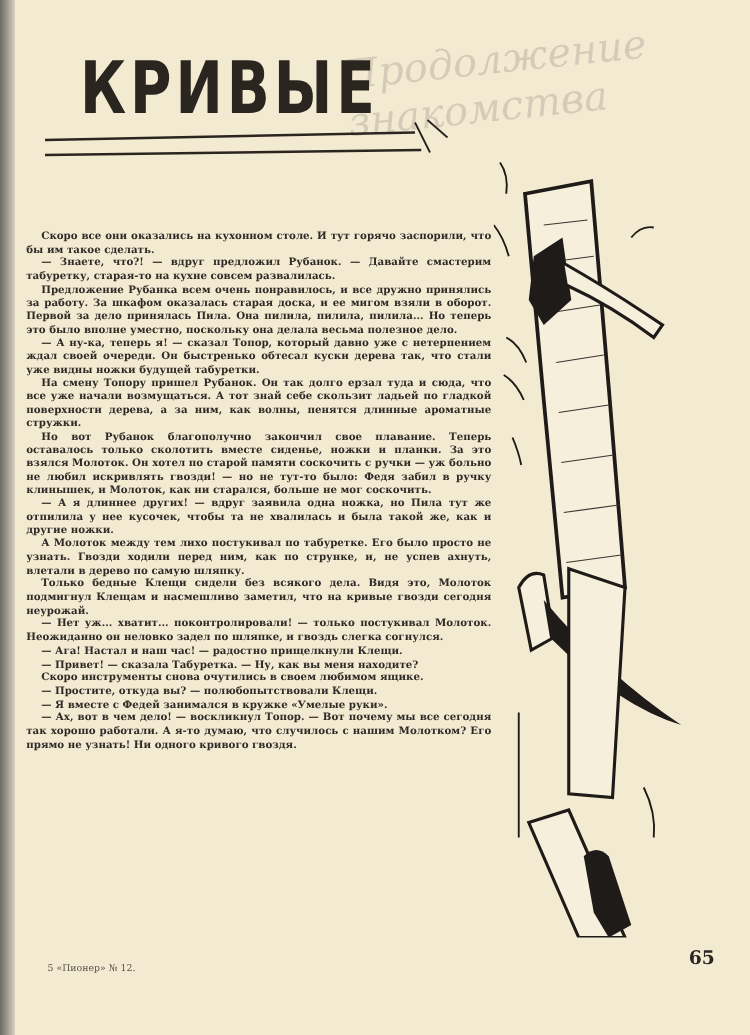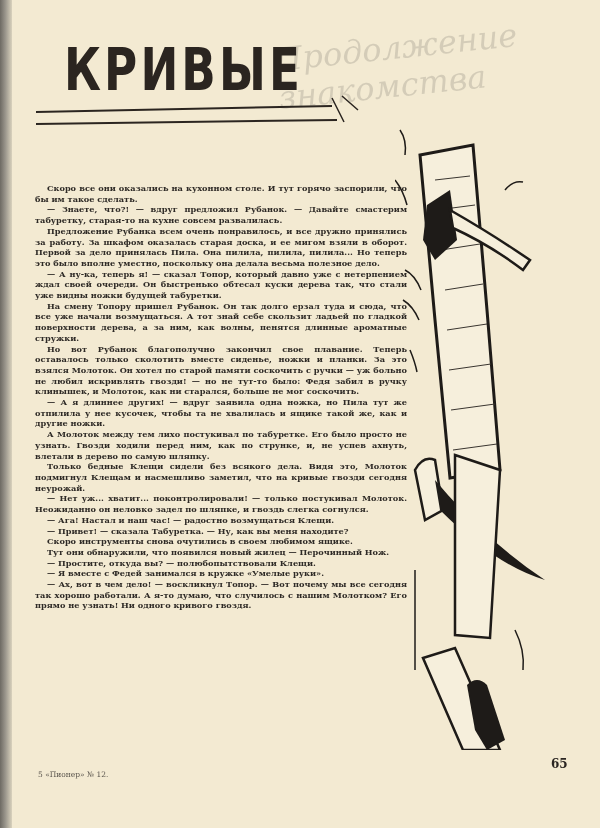--- a/index.html
+++ b/index.html
@@ -21,32 +21,32 @@
   }
   .title-wrap { position: absolute; left: 32px; top: 36px; width: 300px; height: 90px; }
   .title {
     position: absolute; left: 32px; top: 0px;
     font-family: "DejaVu Sans", sans-serif; font-size: 58px; font-weight: bold;
     letter-spacing: 4px; color: #2b2520;
     transform: scaleX(0.78); transform-origin: left top;
   }
   .title-lines { position: absolute; left: 0; top: 50px; }
   .text-block {
-    position: absolute; left: 35px; top: 183px; width: 372px;
+    position: absolute; left: 21px; top: 183px; width: 372px;
     font-size: 8.2px; line-height: 10.7px; font-weight: bold; color: #2e2a26;
     text-align: justify;
   }
   .text-block p { margin: 0; text-indent: 12px; }
   .footer-left {
     position: absolute; left: 38px; top: 770px;
     font-size: 7.5px; color: #5a554d;
   }
   .page-number {
     position: absolute; left: 551px; top: 757px;
-    font-size: 12px; font-weight: bold; color: #2b2622;
+    font-size: 15px; font-weight: bold; color: #2b2622;
   }
   .illustration { position: absolute; left: 395px; top: 110px; }
 </style>
 </head>
 <body>
 
 <div class="spine"></div>
 
 <div class="bleed">Продолжение знакомства</div>
 
@@ -59,28 +59,27 @@
   </svg>
 </div>
 
 <div class="text-block">
   <p>Скоро все они оказались на кухонном столе. И тут горячо заспорили, что бы им такое сделать.</p>
   <p>— Знаете, что?! — вдруг предложил Рубанок. — Давайте смастерим табуретку, старая-то на кухне совсем развалилась.</p>
   <p>Предложение Рубанка всем очень понравилось, и все дружно принялись за работу. За шкафом оказалась старая доска, и ее мигом взяли в оборот. Первой за дело принялась Пила. Она пилила, пилила, пилила... Но теперь это было вполне уместно, поскольку она делала весьма полезное дело.</p>
   <p>— А ну-ка, теперь я! — сказал Топор, который давно уже с нетерпением ждал своей очереди. Он быстренько обтесал куски дерева так, что стали уже видны ножки будущей табуретки.</p>
   <p>На смену Топору пришел Рубанок. Он так долго ерзал туда и сюда, что все уже начали возмущаться. А тот знай себе скользит ладьей по гладкой поверхности дерева, а за ним, как волны, пенятся длинные ароматные стружки.</p>
   <p>Но вот Рубанок благополучно закончил свое плавание. Теперь оставалось только сколотить вместе сиденье, ножки и планки. За это взялся Молоток. Он хотел по старой памяти соскочить с ручки — уж больно не любил искривлять гвозди! — но не тут-то было: Федя забил в ручку клинышек, и Молоток, как ни старался, больше не мог соскочить.</p>
-  <p>— А я длиннее других! — вдруг заявила одна ножка, но Пила тут же отпилила у нее кусочек, чтобы та не хвалилась и ящике такой же, как и другие ножки.</p>
+  <p>— А я длиннее других! — вдруг заявила одна ножка, но Пила тут же отпилила у нее кусочек, чтобы та не хвалилась и была такой же, как и другие ножки.</p>
   <p>А Молоток между тем лихо постукивал по табуретке. Его было просто не узнать. Гвозди ходили перед ним, как по струнке, и, не успев ахнуть, влетали в дерево по самую шляпку.</p>
   <p>Только бедные Клещи сидели без всякого дела. Видя это, Молоток подмигнул Клещам и насмешливо заметил, что на кривые гвозди сегодня неурожай.</p>
   <p>— Нет уж... хватит... поконтролировали! — только постукивал Молоток. Неожиданно он неловко задел по шляпке, и гвоздь слегка согнулся.</p>
-  <p>— Ага! Настал и наш час! — радостно возмущаться Клещи.</p>
+  <p>— Ага! Настал и наш час! — радостно прищелкнули Клещи.</p>
   <p>— Привет! — сказала Табуретка. — Ну, как вы меня находите?</p>
   <p>Скоро инструменты снова очутились в своем любимом ящике.</p>
-  <p>Тут они обнаружили, что появился новый жилец — Перочинный Нож.</p>
   <p>— Простите, откуда вы? — полюбопытствовали Клещи.</p>
   <p>— Я вместе с Федей занимался в кружке «Умелые руки».</p>
   <p>— Ах, вот в чем дело! — воскликнул Топор. — Вот почему мы все сегодня так хорошо работали. А я-то думаю, что случилось с нашим Молотком? Его прямо не узнать! Ни одного кривого гвоздя.</p>
 </div>
 
 <svg class="illustration" width="180" height="640" viewBox="0 0 180 640">
 
   <path d="M25 45 L78 35 L92 200 L105 360 L55 368 L40 210 Z" fill="#f6efdc" stroke="#1e1b18" stroke-width="3"></path>
   <g stroke="#3a3530" stroke-width="1">
     <path d="M40 70 L75 66"></path>

